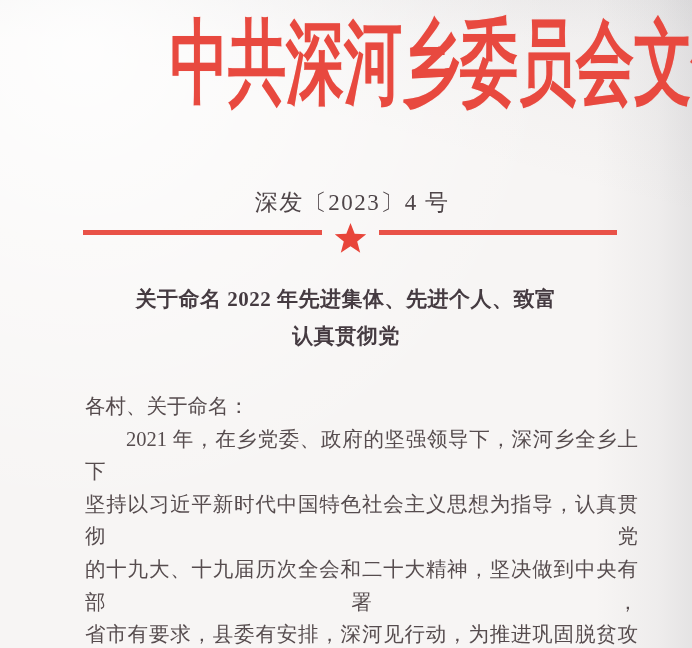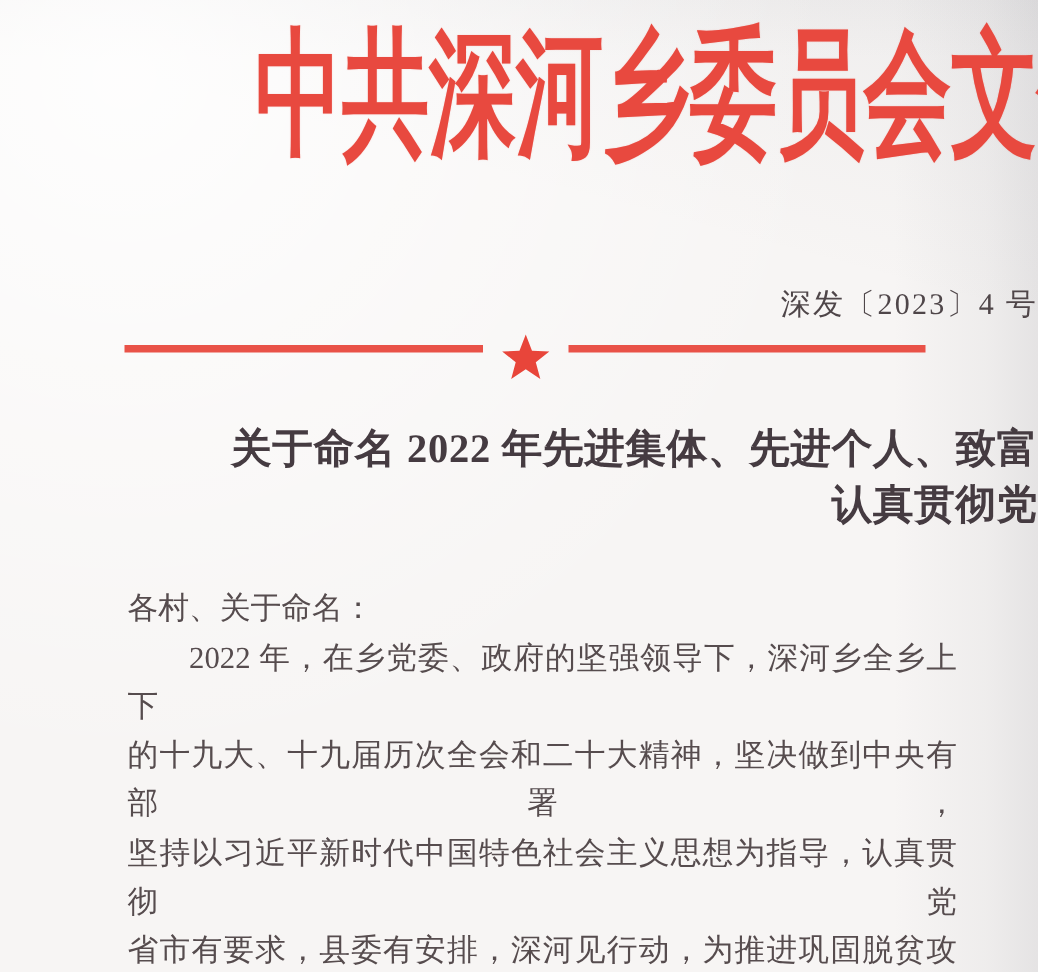--- a/index.html
+++ b/index.html
@@ -35,22 +35,22 @@
     color: var(--header_red, #e8493f);
     transform: scaleX(0.63);
     transform-origin: 50% 50%;
     text-shadow: 0 0 1px rgba(232,73,63,0.35);
   }
 
   
   .doc-number {
     position: absolute;
     top: 191px; left: 12px; right: 0;
-    text-align: right;
-    font-size: 20px;
+    text-align: center;
+    font-size: 23px;
     line-height: 24px;
     letter-spacing: 1.5px;
     color: var(--number_ink, #4f4649);
   }
 
   
   .divider {
     position: absolute;
     top: 217px; left: 83px;
     width: 534px; height: 30px;
@@ -68,23 +68,23 @@
     transform: translateY(6px);
     flex: 0 0 auto;
   }
   .star svg { display: block; width: 33px; height: 32px; }
   .star polygon { fill: var(--star_red, #e8453a); }
 
   
   .title {
     position: absolute;
     top: 281px; left: 0; right: 0;
-    text-align: right;
+    text-align: center;
     font-weight: 700;
-    font-size: 27px;
+    font-size: 21px;
     line-height: 37px;
     letter-spacing: 0.5px;
     color: var(--title_ink, #453b41);
   }
 
   
   .body {
     position: absolute;
     top: 390px; left: 85px;
     width: 553px;
@@ -116,20 +116,20 @@
     <span class="seg"></span>
   </div>
 
   <div class="title">
     <div>关于命名 2022 年先进集体、先进个人、致富</div>
     <div>认真贯彻党</div>
   </div>
 
   <div class="body">
     <div class="bline">各村、关于命名：</div>
-    <div class="bline just indent">2022 年，在乡党委、政府的坚强领导下，深河乡全乡上下</div>
+    <div class="bline just indent">2021 年，在乡党委、政府的坚强领导下，深河乡全乡上下</div>
+    <div class="bline just">坚持以习近平新时代中国特色社会主义思想为指导，认真贯彻党</div>
     <div class="bline just">的十九大、十九届历次全会和二十大精神，坚决做到中央有部署，</div>
-    <div class="bline just">坚持以习近平新时代中国特色社会主义思想为指导，认真贯彻党</div>
     <div class="bline just">省市有要求，县委有安排，深河见行动，为推进巩固脱贫攻坚成</div>
 
   </div>
 
 </div>
 
 </body></html>

